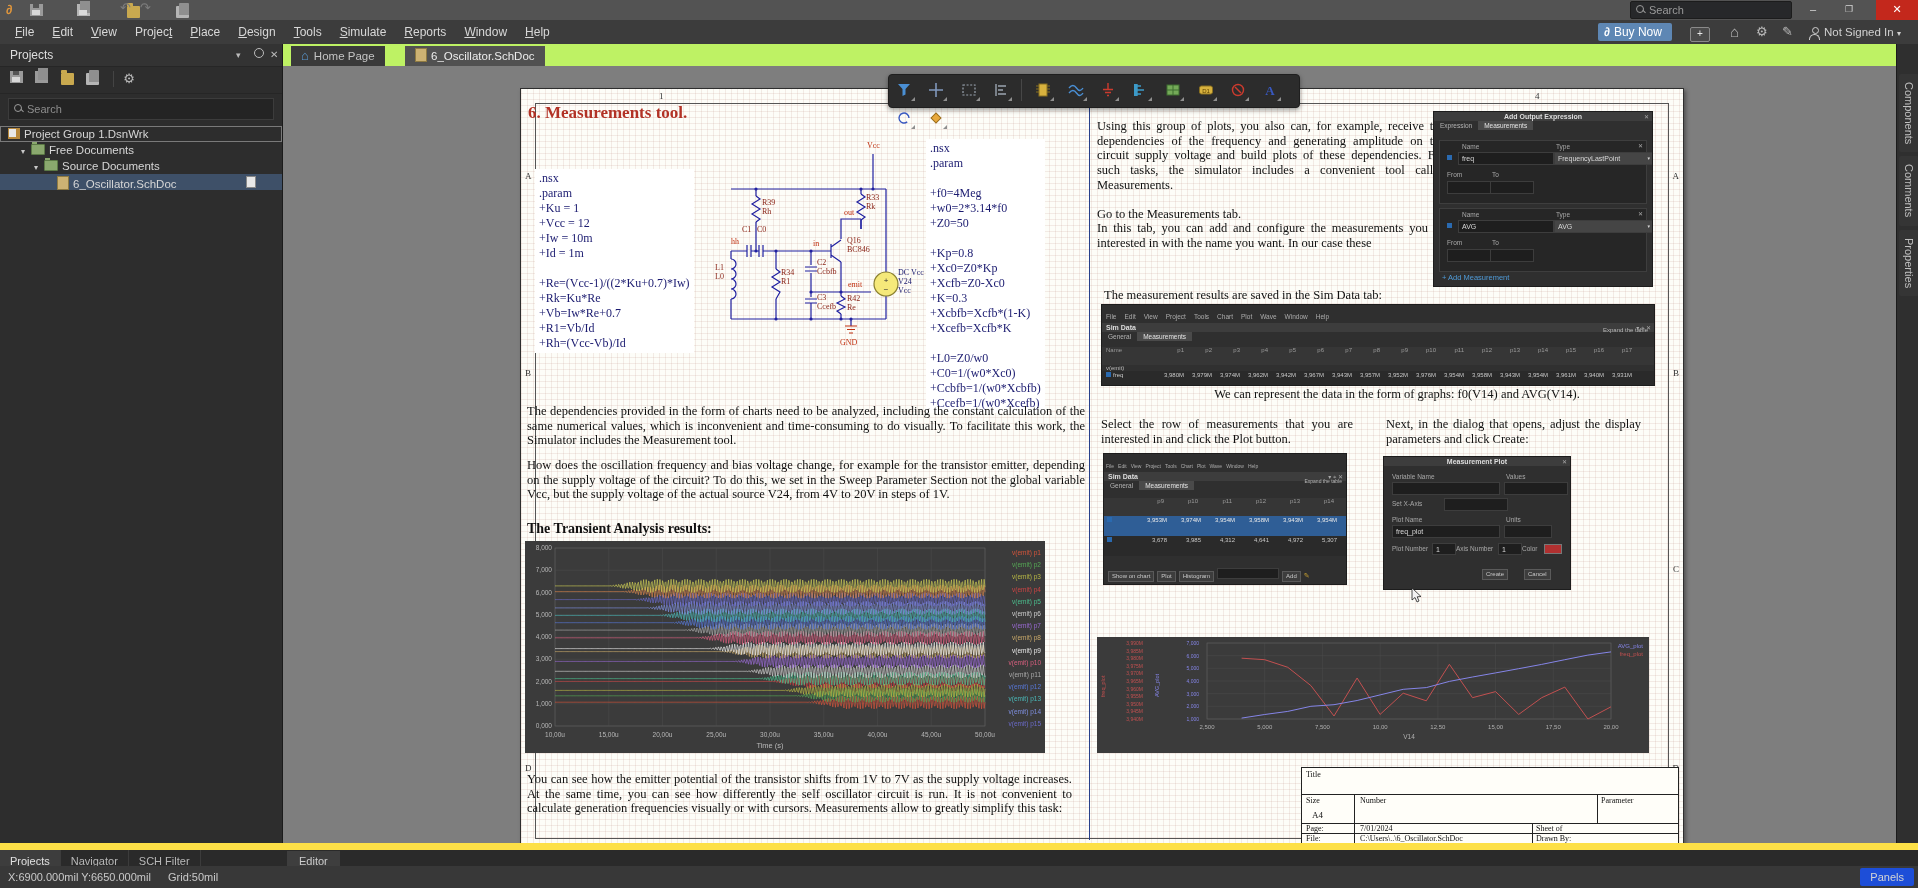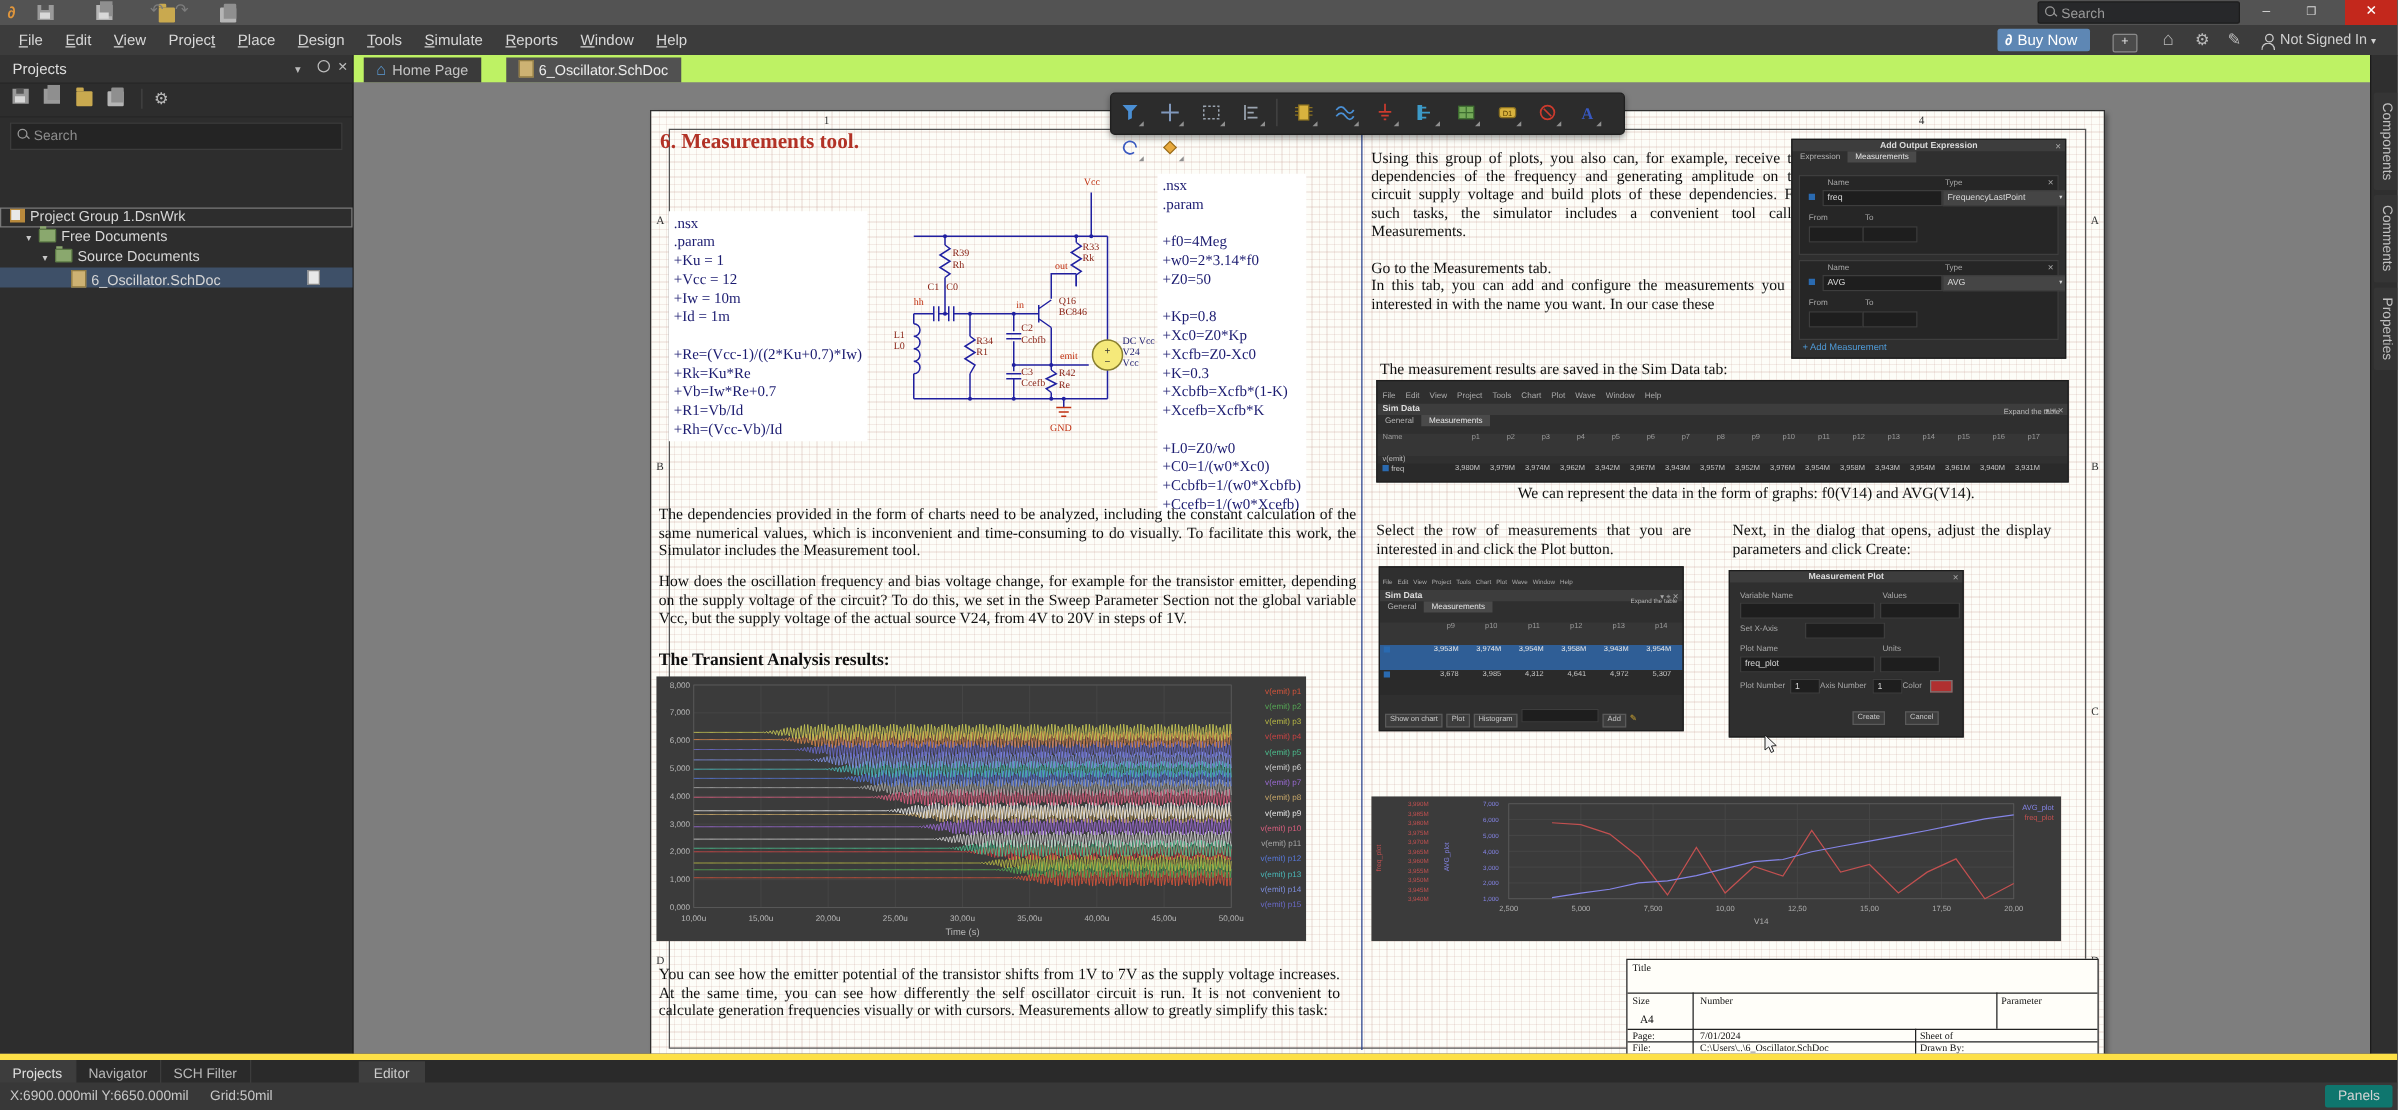--- a/index.html
+++ b/index.html
@@ -36,21 +36,21 @@
   .person:after{content:"";position:absolute;left:0.5px;top:6.5px;width:9px;height:5px;border:1.3px solid #cfcfcf;border-radius:6px 6px 0 0;border-bottom:none;}
   .chatico{display:inline-block;width:18px;height:13px;background:#4b4b4b;border:1px solid #8a8a8a;border-radius:2px;color:#e8e8e8;
            font-size:10px;line-height:12px;text-align:center;margin-top:3px;}
   
   .lpanel{left:0;top:44px;width:282px;height:799px;background:#2d2d2d;border-right:1px solid #1b1b1b;}
   .lp-head{height:22px;line-height:22px;color:#dedede;font-size:12px;background:#333;border-bottom:1px solid #262626;}
   .lp-tools{height:26px;border-bottom:1px solid #262626;padding-left:6px;}
   .lp-search{position:absolute;left:8px;top:54px;width:264px;height:20px;background:#242424;border:1px solid #3c3c3c;color:#8d8d8d;font-size:11px;line-height:20px;}
   .tree-row{position:relative;height:16px;line-height:16px;font-size:11.5px;color:#d6d6d6;white-space:nowrap;}
   .tr-sel{background:#3e5068;}
-  .tr-focus{outline:1px solid #7a7a7a;outline-offset:-1px;margin-top:40px;}
+  .tr-focus{outline:1px solid #7a7a7a;outline-offset:-1px;}
   .arrow{display:inline-block;width:10px;color:#c8c8c8;font-size:8px;}
   .fold{display:inline-block;width:12px;height:9px;background:#8aa86e;border:1px solid #5c7a46;border-radius:1px;position:relative;top:1px;margin-right:4px;}
   .fold:before{content:"";position:absolute;left:0;top:-3px;width:5px;height:2px;background:#8aa86e;}
   .wsico{display:inline-block;width:12px;height:11px;background:#b8893c;position:relative;top:1px;margin-right:4px;}
   .wsico:before{content:"";position:absolute;left:1px;top:1px;width:7px;height:8px;background:#e8e8e8;}
   .docico{display:inline-block;width:10px;height:12px;background:#cdb273;border:1px solid #8f7a42;position:relative;top:2px;margin-right:4px;}
   .pageico{display:inline-block;width:8px;height:10px;background:#e8e8e8;border:1px solid #888;}
   
   .tabstrip{left:283px;top:44px;width:1613px;height:22px;background:#bef264;}
   .dtab{position:absolute;top:2px;height:20px;line-height:20px;font-size:11.5px;color:#c4c4c4;background:#3a3a3a;padding:0 10px;white-space:nowrap;}
@@ -72,26 +72,26 @@
   .divider{position:absolute;width:1px;background:#27408b;}
   
   .ftoolbar{left:605px;top:8px;width:410px;height:32px;background:#2c2c2c;border:1px solid #1f1f1f;border-radius:4px;box-shadow:0 2px 5px rgba(0,0,0,.4);}
   .fslot{position:relative;display:inline-block;width:26px;height:26px;margin:2px 0 0 2px;text-align:center;}
   .fslot:after{content:"";position:absolute;right:2px;bottom:2px;border-left:4px solid transparent;border-bottom:4px solid #8f8f8f;}
   .fsep{display:inline-block;width:1px;height:22px;background:#474747;vertical-align:top;margin:4px 2px 0 2px;}
   
   .rstrip{left:1896px;top:44px;width:22px;height:799px;background:#2f2f2f;border-left:1px solid #1b1b1b;}
   .vtab{writing-mode:vertical-rl;color:#c0c0c0;font-size:11px;padding:8px 4px;background:#353535;margin:4px 2px;display:block;width:12px;border-radius:2px;}
   
-  .bottomrow{left:0;top:843px;width:1918px;height:23px;background:#2a2a2a;border-top:5px solid #fde047;}
+  .bottomrow{left:0;top:843px;width:1918px;height:23px;background:#2a2a2a;border-top:7px solid #fde047;}
   .btab{display:inline-block;font-size:11px;color:#b8b8b8;line-height:22px;padding:0 10px;border-right:1px solid #3c3c3c;}
   .btab.active{background:#3d3d3d;color:#e0e0e0;}
   .editorbtn{position:absolute;left:287px;top:1px;height:21px;line-height:21px;background:#3e3e3e;color:#cccccc;font-size:11px;padding:0 12px;}
   .statusbar{left:0;top:866px;width:1918px;height:22px;background:#383838;color:#c9c9c9;font-size:11px;line-height:22px;}
-  .panelsbtn{position:absolute;right:4px;top:2px;height:18px;line-height:18px;background:#0f766e;padding:0 10px;border-radius:2px;color:#d4d4d4;}
+  .panelsbtn{position:absolute;right:4px;top:2px;height:18px;line-height:18px;background:#1d4ed8;padding:0 10px;border-radius:2px;color:#d4d4d4;}
   
   .ss{position:absolute;background:#2f2f2f;border:1px solid #1d1d1d;color:#c4c4c4;overflow:hidden;}
   .ss-menu span{display:inline-block;font-size:6.5px;color:#ababab;padding:1px 4px;}
   .ss-title{background:#3d3d3d;font-size:7px;font-weight:bold;color:#ddd;padding:1px 4px;position:relative;}
   .ss-title .ic{position:absolute;right:3px;top:1px;font-size:6px;color:#aaa;font-weight:normal;}
   .ss-tabs{font-size:6.5px;}
   .ss-tabs span{display:inline-block;padding:1px 6px;color:#b4b4b4;}
   .ss-tabs .on{background:#4a4a4a;color:#e4e4e4;}
   .cellrow{white-space:nowrap;}
   .cell{display:inline-block;font-size:6px;color:#c8c8c8;text-align:right;vertical-align:top;overflow:hidden;}

